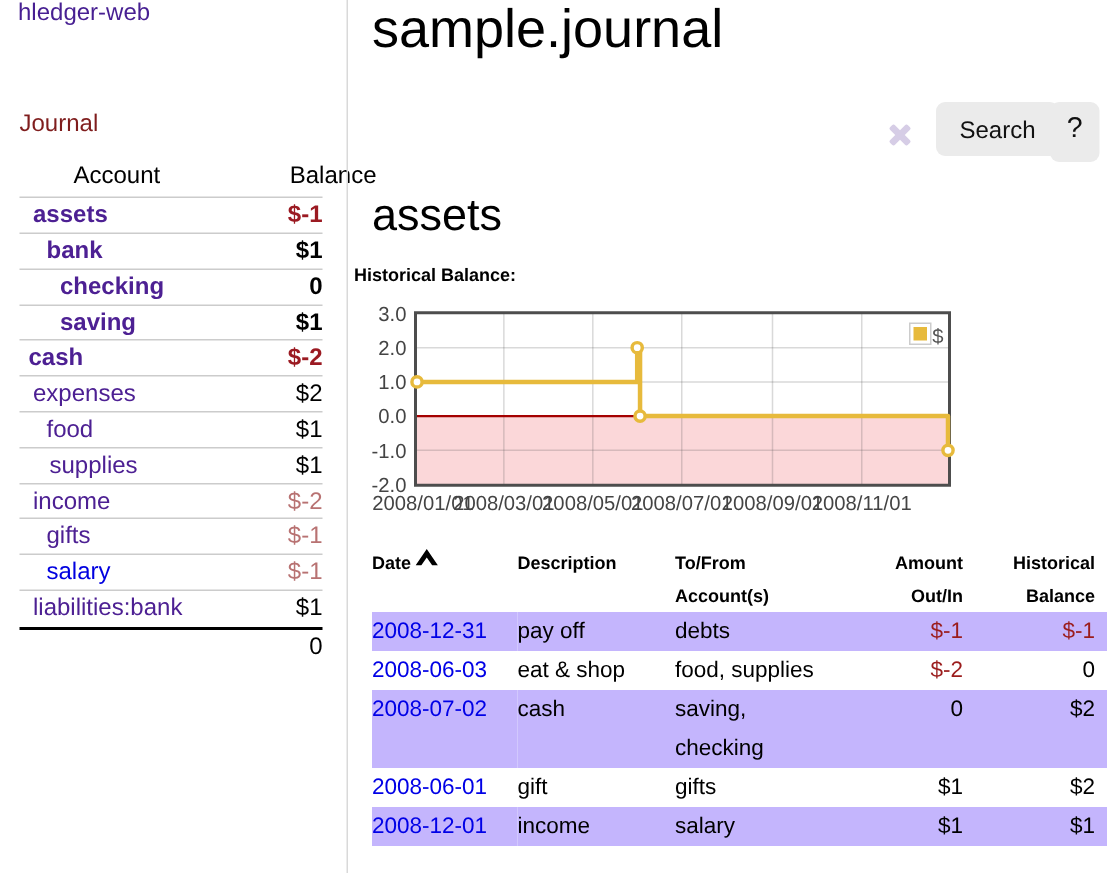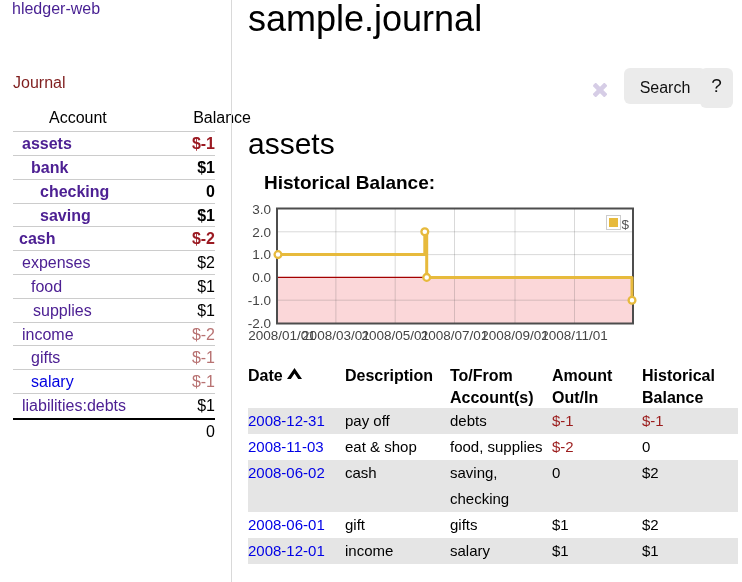--- a/index.html
+++ b/index.html
@@ -23,28 +23,28 @@
 
 
 #divider { left:230.5px; top:0; width:1.5px; height:582px; background:#d9d9d9; }
 #h1 { left:248px; top:-2px; font-size:36px; line-height:41px; color:#000; }
 #searchbox { left:248px; top:72px; width:366px; height:31px; border:1px solid #ccc; border-radius:4px; font-size:16px; line-height:28px; color:#333; padding-left:17px; }
 #xicon { left:593px; top:83px; width:14px; height:14px; }
 .btn { background:#ebebeb; border-radius:6px; text-align:center; font-size:16px; color:#111; }
 #btnsearch { left:624px; top:68px; width:82px; height:36px; line-height:39px; }
 #btnq { left:700px; top:68px; width:33px; height:40px; line-height:35px; font-size:19px; }
 #h2 { left:248px; top:129px; font-size:30px; line-height:30px; color:#000; }
-#histlab { left:264px; top:173px; font-size:19px; font-weight:bold; line-height:20px; color:#000; }
+#histlab { left:236px; top:173px; font-size:12px; font-weight:bold; line-height:20px; color:#000; }
 
 
 #reg { left:248px; top:365px; width:490px; border-collapse:collapse; table-layout:fixed; }
-#reg th { font-size:16px; font-weight:bold; text-align:left; vertical-align:top; line-height:21.5px; padding:0; }
+#reg th { font-size:12px; font-weight:bold; text-align:left; vertical-align:top; line-height:21.5px; padding:0; }
 #reg td { font-size:15px; vertical-align:top; line-height:26px; padding:0; }
-#reg .r { }
-#reg .green { background:#e5e5e5;margin-left:12px; }
+#reg .r { text-align:right; }
+#reg .green { background:#c4b5fd;margin-left:12px; }
 #reg td.pr { padding-right:8px; }
 a.date { color:#0000e6; text-decoration:none; }
 .neg { color:#9b1c1c; }
 </style>
 </head>
 <body>
 <div id="page">
 
   <div class="abs" id="brand">hledger-web</div>
   <div class="abs" id="journal">Journal</div>
@@ -88,21 +88,21 @@
       </div>
     <div class="arow" style="top:238.4px">
         <span class="nm" style="left:18px">gifts</span>
         <span class="amt rose">$-1</span>
       </div>
     <div class="arow" style="top:262.2px">
         <span class="nm blue2" style="left:18px">salary</span>
         <span class="amt rose">$-1</span>
       </div>
     <div class="arow" style="top:286.0px">
-        <span class="nm" style="left:9px">liabilities:debts</span>
+        <span class="nm" style="left:9px">liabilities:bank</span>
         <span class="amt">$1</span>
       </div>
     <div class="arow" style="top:310.6px; border-top:2px solid #000;">
         <span class="amt">0</span>
       </div>
   </div>
 
   <div class="abs" id="divider"></div>
   <div class="abs" id="h1">sample.journal</div>
   <svg class="abs" id="xicon" width="14" height="14" viewBox="0 0 14 14">
@@ -185,28 +185,28 @@
       <th class="r pr" style="padding-right:8px">Historical<br>Balance</th>
     </tr>
     <tr class="green">
       <td><a class="date">2008-12-31</a></td>
       <td>pay off</td>
       <td>debts</td>
       <td class="r neg">$-1</td>
       <td class="r neg pr">$-1</td>
     </tr>
     <tr>
-      <td><a class="date">2008-11-03</a></td>
+      <td><a class="date">2008-06-03</a></td>
       <td>eat &amp; shop</td>
       <td>food, supplies</td>
       <td class="r neg">$-2</td>
       <td class="r pr">0</td>
     </tr>
     <tr class="green">
-      <td><a class="date">2008-06-02</a></td>
+      <td><a class="date">2008-07-02</a></td>
       <td>cash</td>
       <td>saving,<br>checking</td>
       <td class="r">0</td>
       <td class="r pr">$2</td>
     </tr>
     <tr>
       <td><a class="date">2008-06-01</a></td>
       <td>gift</td>
       <td>gifts</td>
       <td class="r">$1</td>

